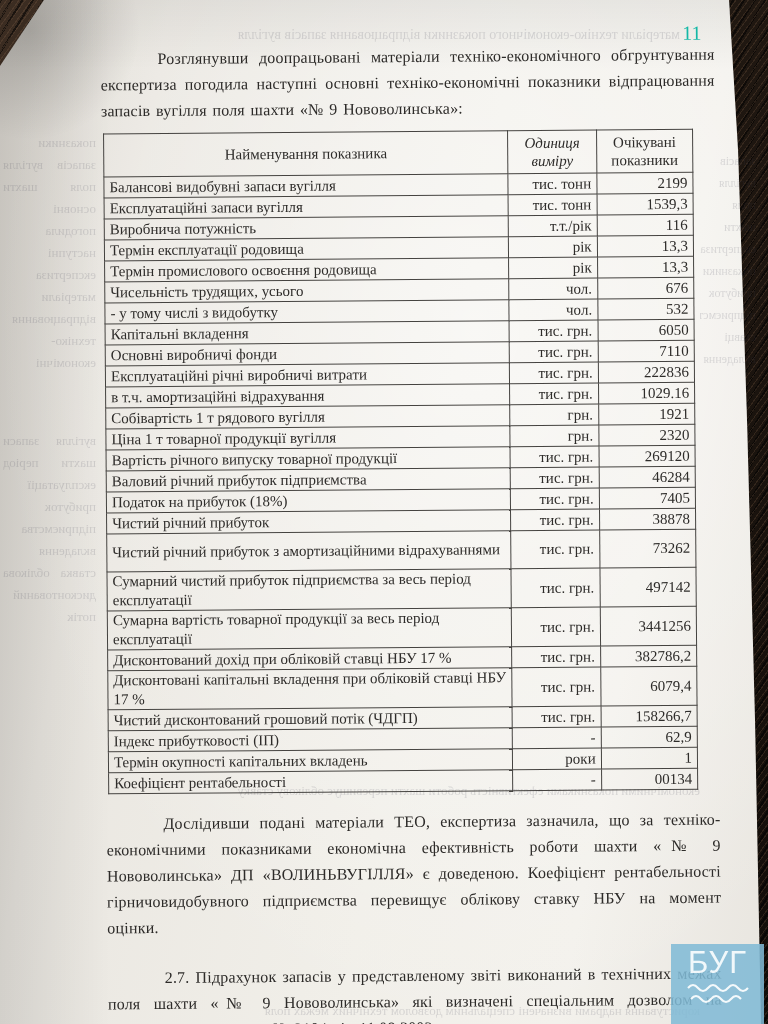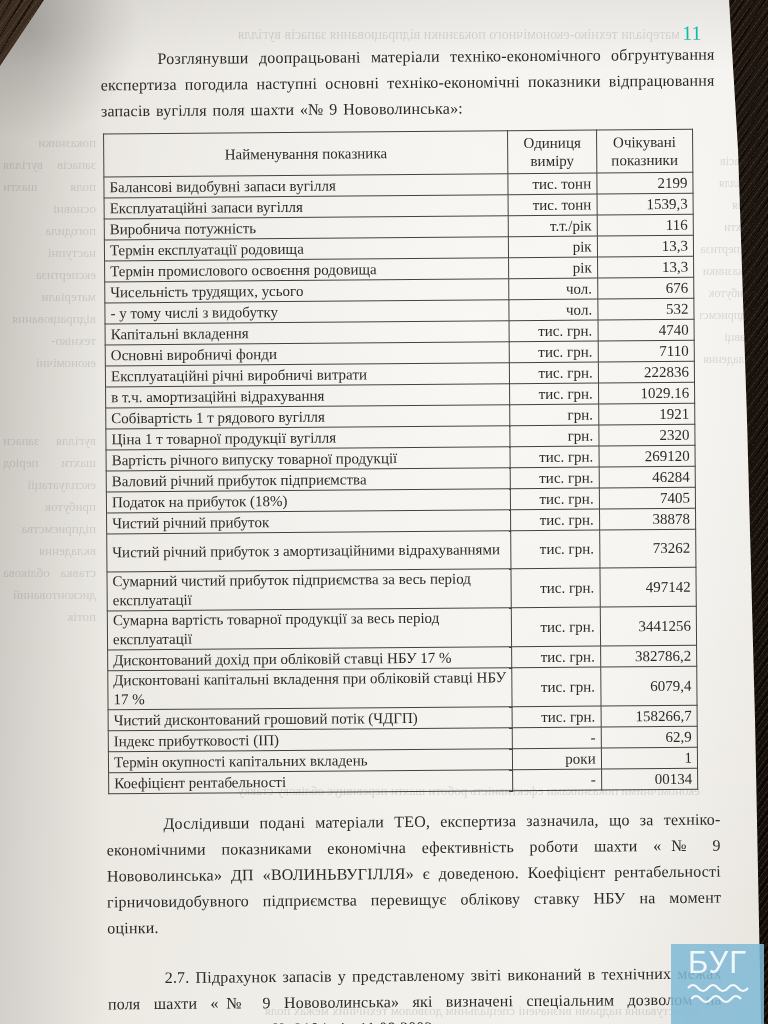--- a/index.html
+++ b/index.html
@@ -42,21 +42,21 @@
         letter-spacing:0.2px;word-spacing:1.5px;}
   .p1{margin:44px 0 0 0;}
   .p2{margin:17px 0 0 0;}
   .p3{margin:24px 0 0 0;}
 
   table.ind{border-collapse:collapse;width:590px;margin:9px 0 0 2px;
             font-size:15px;color:#2e2c2a;}
   table.ind th,table.ind td{border:1px solid #454340;padding:0 5px;line-height:19px;}
   table.ind th{font-weight:normal;text-align:center;padding:3px 4px;line-height:18px;}
   th.c-name{width:405px;}
-  th.c-unit{width:80px;}
+  th.c-unit{width:80px;font-style:italic;}
   th.c-val{width:88px;}
   td.name{text-align:left;height:20px;}
   td.unit,td.val{text-align:right;white-space:nowrap;}
   tbody tr:nth-child(18) td,tbody tr:nth-child(19) td,
   tbody tr:nth-child(20) td,tbody tr:nth-child(22) td{height:37px;}
 
   
   .watermark{position:absolute;z-index:5;left:671px;top:944px;width:93px;height:86px;
     background:rgba(129,186,214,0.87);display:flex;flex-direction:column;
     align-items:center;justify-content:flex-start;padding-top:2px;box-sizing:border-box;}
@@ -125,21 +125,21 @@
     <td class="val">676</td>
   </tr>
           <tr>
     <td class="name">- у тому числі з видобутку</td>
     <td class="unit">чол.</td>
     <td class="val">532</td>
   </tr>
           <tr>
     <td class="name">Капітальні вкладення</td>
     <td class="unit">тис. грн.</td>
-    <td class="val">4740</td>
+    <td class="val">6050</td>
   </tr>
           <tr>
     <td class="name">Основні виробничі фонди</td>
     <td class="unit">тис. грн.</td>
     <td class="val">7110</td>
   </tr>
           <tr>
     <td class="name">Експлуатаційні річні виробничі  витрати</td>
     <td class="unit">тис. грн.</td>
     <td class="val">222836</td>

